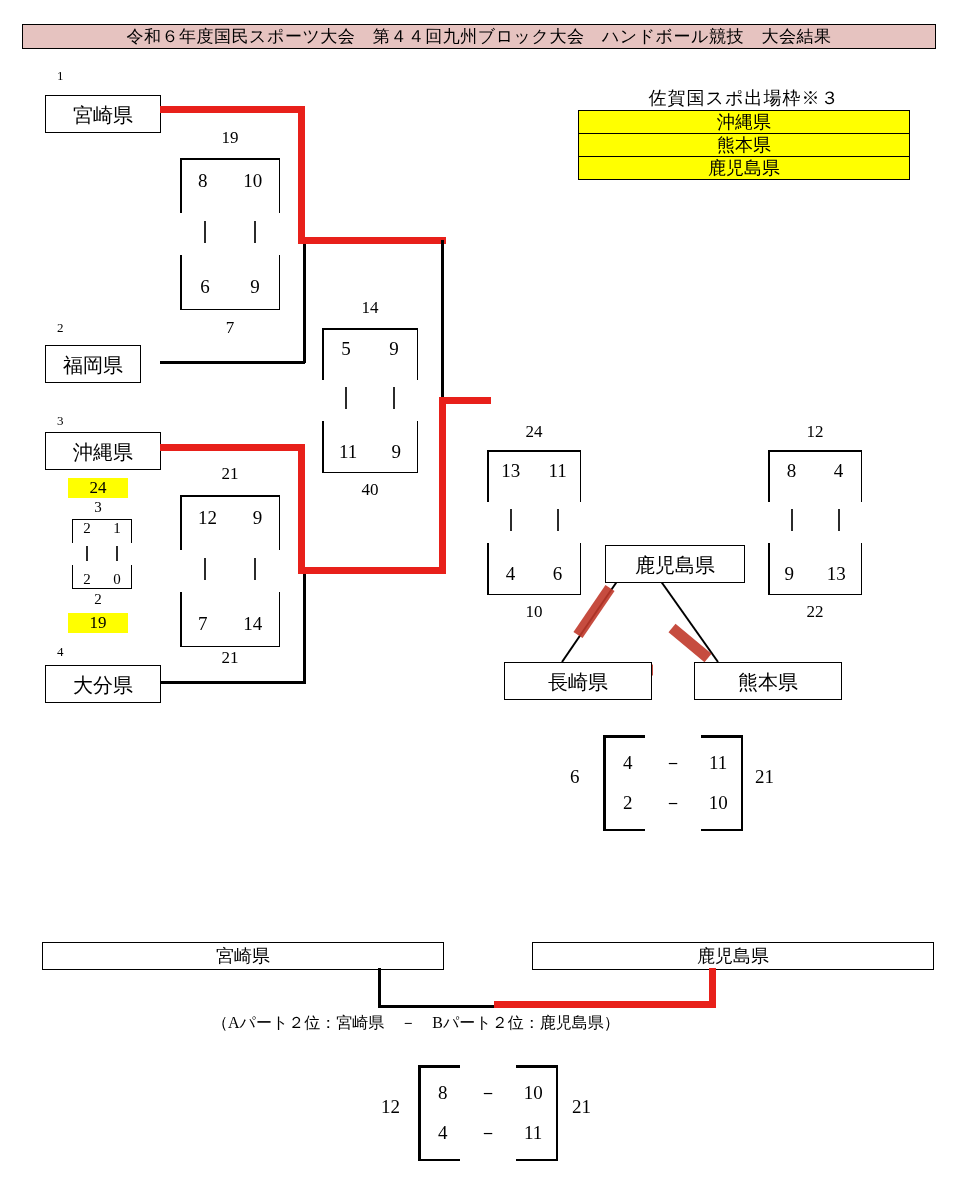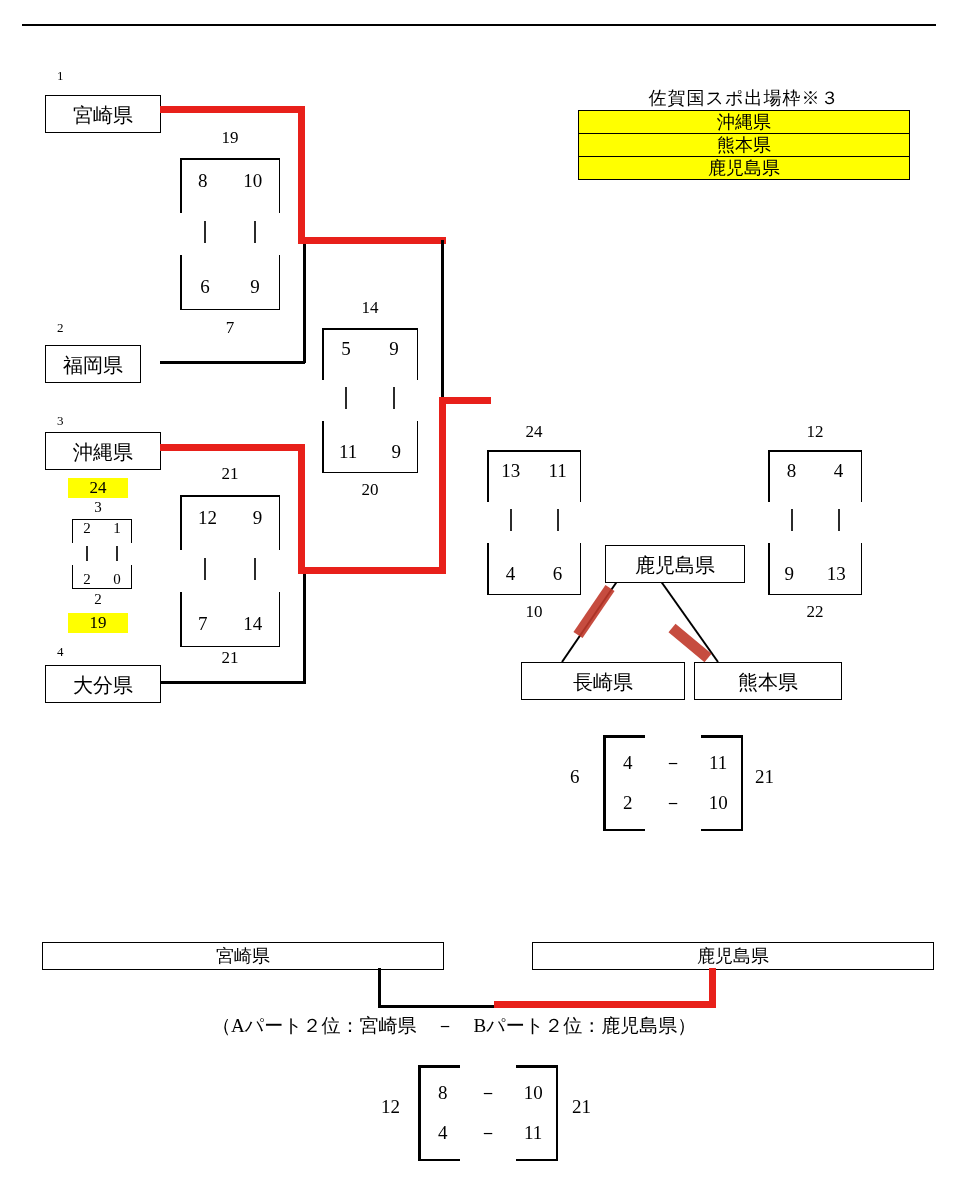--- a/index.html
+++ b/index.html
@@ -43,26 +43,27 @@
   .pairbox .prow{display:flex;align-items:center;font-size:19px;height:40px;}
   .pairbox .prow .a{width:56px;text-align:center;}
   .pairbox .prow .d{width:46px;text-align:center;}
   .pairbox .prow .b{width:56px;text-align:center;}
 
   .sidenum{font-size:19px;}
 
   
   .wide{border:1.5px solid #000;height:26px;line-height:26px;text-align:center;font-size:18px;}
 
-  .caption{font-size:19px;white-space:nowrap;}
+  .caption{font-size:16px;white-space:nowrap;}
 </style>
 </head>
 <body>
 
 <div id="header" class="abs">
+  <div class="hline">令和６年度国民スポーツ大会　第４４回九州ブロック大会　ハンドボール競技　大会結果</div>
 </div>
 
 <div id="qual" class="abs">
   <div class="qtitle">佐賀国スポ出場枠※３</div>
   <div class="qrow">沖縄県</div>
   <div class="qrow">熊本県</div>
   <div class="qrow">鹿児島県</div>
 </div>
 
 <div class="abs seed" style="left:57px;top:68px;">1</div>
@@ -162,21 +163,21 @@
   </div>
   <div class="mid" style="position:absolute;left:0;top:54px;width:96px;">
       <span></span>
       <span></span>
     </div>
   <div class="srow" style="position:absolute;left:0;bottom:4px;width:96px;">
     <span>11</span>
     <span>9</span>
   </div>
 </div>
-<div class="abs botnum" style="left:322px;top:480px;width:96px;">20</div>
+<div class="abs botnum" style="left:322px;top:480px;width:96px;">40</div>
 
 <div class="rln" style="left:160px;top:106px;width:145px;height:7px;"></div>
 <div class="rln" style="left:298px;top:106px;width:7px;height:134px;"></div>
 
 <div class="ln" style="left:160px;top:361px;width:145px;height:2.5px;"></div>
 <div class="ln" style="left:303px;top:240px;width:2.5px;height:123px;"></div>
 
 <div class="rln" style="left:298px;top:237px;width:148px;height:7px;"></div>
 <div class="ln" style="left:441px;top:240px;width:2.5px;height:160px;"></div>
 
@@ -239,21 +240,21 @@
 <svg class="abs" style="left:500px;top:540px;width:360px;height:150px;overflow:visible;">
   <line x1="118" y1="40" x2="62" y2="122" stroke="#000" stroke-width="2"></line>
   <line x1="160" y1="40" x2="218" y2="122" stroke="#000" stroke-width="2"></line>
   <line x1="93" y1="130" x2="133" y2="130" stroke="#000" stroke-width="2"></line>
   <line x1="110" y1="48" x2="78" y2="95" stroke="#c0392b" stroke-width="11" stroke-linecap="butt" opacity="0.9"></line>
   <line x1="172" y1="88" x2="208" y2="118" stroke="#c0392b" stroke-width="11" stroke-linecap="butt" opacity="0.9"></line>
   <line x1="113" y1="130" x2="153" y2="130" stroke="#c0392b" stroke-width="11" stroke-linecap="butt" opacity="0.9"></line>
 </svg>
 
 <div class="abs team" style="left:605px;top:545px;width:140px;">鹿児島県</div>
-<div class="abs team" style="left:521px;top:662px;width:164px;">長崎県</div>
+<div class="abs team" style="left:504px;top:662px;width:148px;">長崎県</div>
 <div class="abs team" style="left:694px;top:662px;width:148px;">熊本県</div>
 
 <div class="abs sidenum" style="left:570px;top:766px;">6</div>
 <div class="abs sidenum" style="left:755px;top:766px;">21</div>
 <div class="abs" style="left:603px;top:735px;width:140px;height:96px;">
   <div style="position:absolute;left:0;top:0;width:42px;height:2.5px;background:#000;"></div>
   <div style="position:absolute;right:0;top:0;width:42px;height:2.5px;background:#000;"></div>
   <div style="position:absolute;left:0;top:0;width:2.5px;height:96px;background:#000;"></div>
   <div style="position:absolute;right:0;top:0;width:2.5px;height:96px;background:#000;"></div>
   <div style="position:absolute;left:0;bottom:0;width:42px;height:2.5px;background:#000;"></div>

